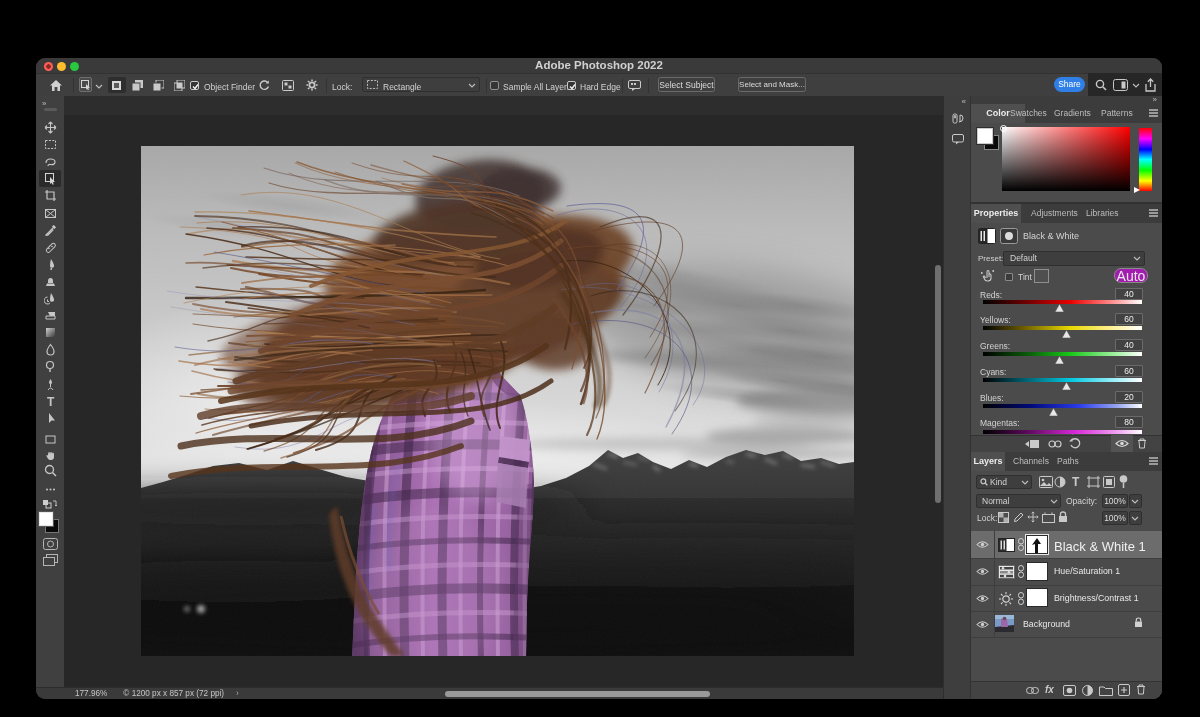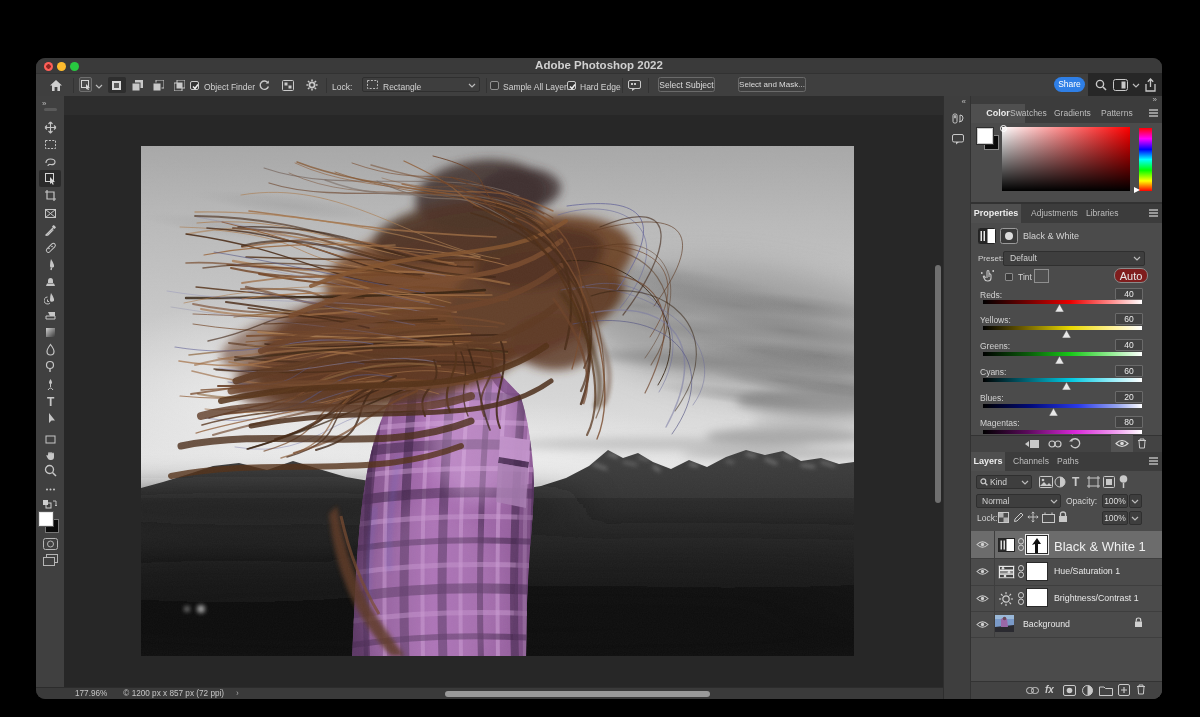--- a/index.html
+++ b/index.html
@@ -616,21 +616,21 @@
         <svg class="a" style="left:162px;top:160px;" width="8" height="5" viewBox="0 0 8 5">
           <path d="M1 1 L4 4 L7 1" stroke="#bbb" fill="none" stroke-width="1.2"></path>
         </svg>
         <svg class="a" style="left:9px;top:173px;" width="15" height="15" viewBox="0 0 15 15">
           <path d="M7 3 L7 9 M7 3 Q7 1.5 8 1.5 Q9 1.5 9 3 L9 8 M9 5 Q11 4.5 11 6.5 L11 9 Q11 12 8 12 L7.5 12 Q5 12 4.5 10 L3.5 8 Q3 7 4 7 Q4.7 7 5 8 L5.5 9" stroke="#c9c9c9" fill="none" stroke-width="1.1"></path>
           <path d="M1 4 L3 4 M1.8 3.2 L1 4 L1.8 4.8 M12 2 L14 2 M13.2 1.2 L14 2 L13.2 2.8" stroke="#c9c9c9" fill="none"></path>
         </svg>
         <div class="a" style="left:34px;top:177px;width:8px;height:8px;background:#3a3a3a;border:1px solid #8a8a8a;border-radius:1px;"></div>
         <div class="a lbl" style="left:47px;top:176px;font-size:8.5px;">Tint</div>
         <div class="a" style="left:63px;top:173px;width:15px;height:14px;background:#4f4f4f;border:1px solid #8f8f8f;"></div>
-        <div class="a" style="left:143px;top:172px;width:34px;height:15px;background:#7f1d1d;border:1px solid #8a8a8a;border-radius:7px;color:#e8e8e8;font-size:11px;text-align:center;line-height:14px;">Auto</div>
+        <div class="a" style="left:143px;top:172px;width:34px;height:15px;background:#a21caf;border:1px solid #8a8a8a;border-radius:7px;color:#e8e8e8;font-size:14px;text-align:center;line-height:14px;">Auto</div>
         <div class="a lbl" style="left:9px;top:194px;font-size:8.5px;">Reds:</div>
         <div class="a" style="left:144px;top:192px;width:28px;height:12px;border:1px solid #6a6a6a;border-radius:1px;background:#424242;color:#ececec;font-size:8.5px;text-align:center;line-height:11px;">40</div>
         <div class="a" style="left:12px;top:204px;width:159px;height:4px;background:linear-gradient(to right,#000 0%,#7a0000 30%,#e80000 55%,#ff8888 80%,#fff 100%);"></div>
         <svg class="a" style="left:84px;top:208px;" width="9" height="8">
           <path d="M4.5 0 L9 8 L0 8 Z" fill="#e8e8e8" stroke="#555" stroke-width="0.6"></path>
         </svg>
         <div class="a lbl" style="left:9px;top:219px;font-size:8.5px;">Yellows:</div>
         <div class="a" style="left:144px;top:217px;width:28px;height:12px;border:1px solid #6a6a6a;border-radius:1px;background:#424242;color:#ececec;font-size:8.5px;text-align:center;line-height:11px;">60</div>
         <div class="a" style="left:12px;top:230px;width:159px;height:4px;background:linear-gradient(to right,#000 0%,#6a5a00 25%,#e8d800 55%,#fff29a 82%,#fff 100%);"></div>
         <svg class="a" style="left:91px;top:234px;" width="9" height="8">

